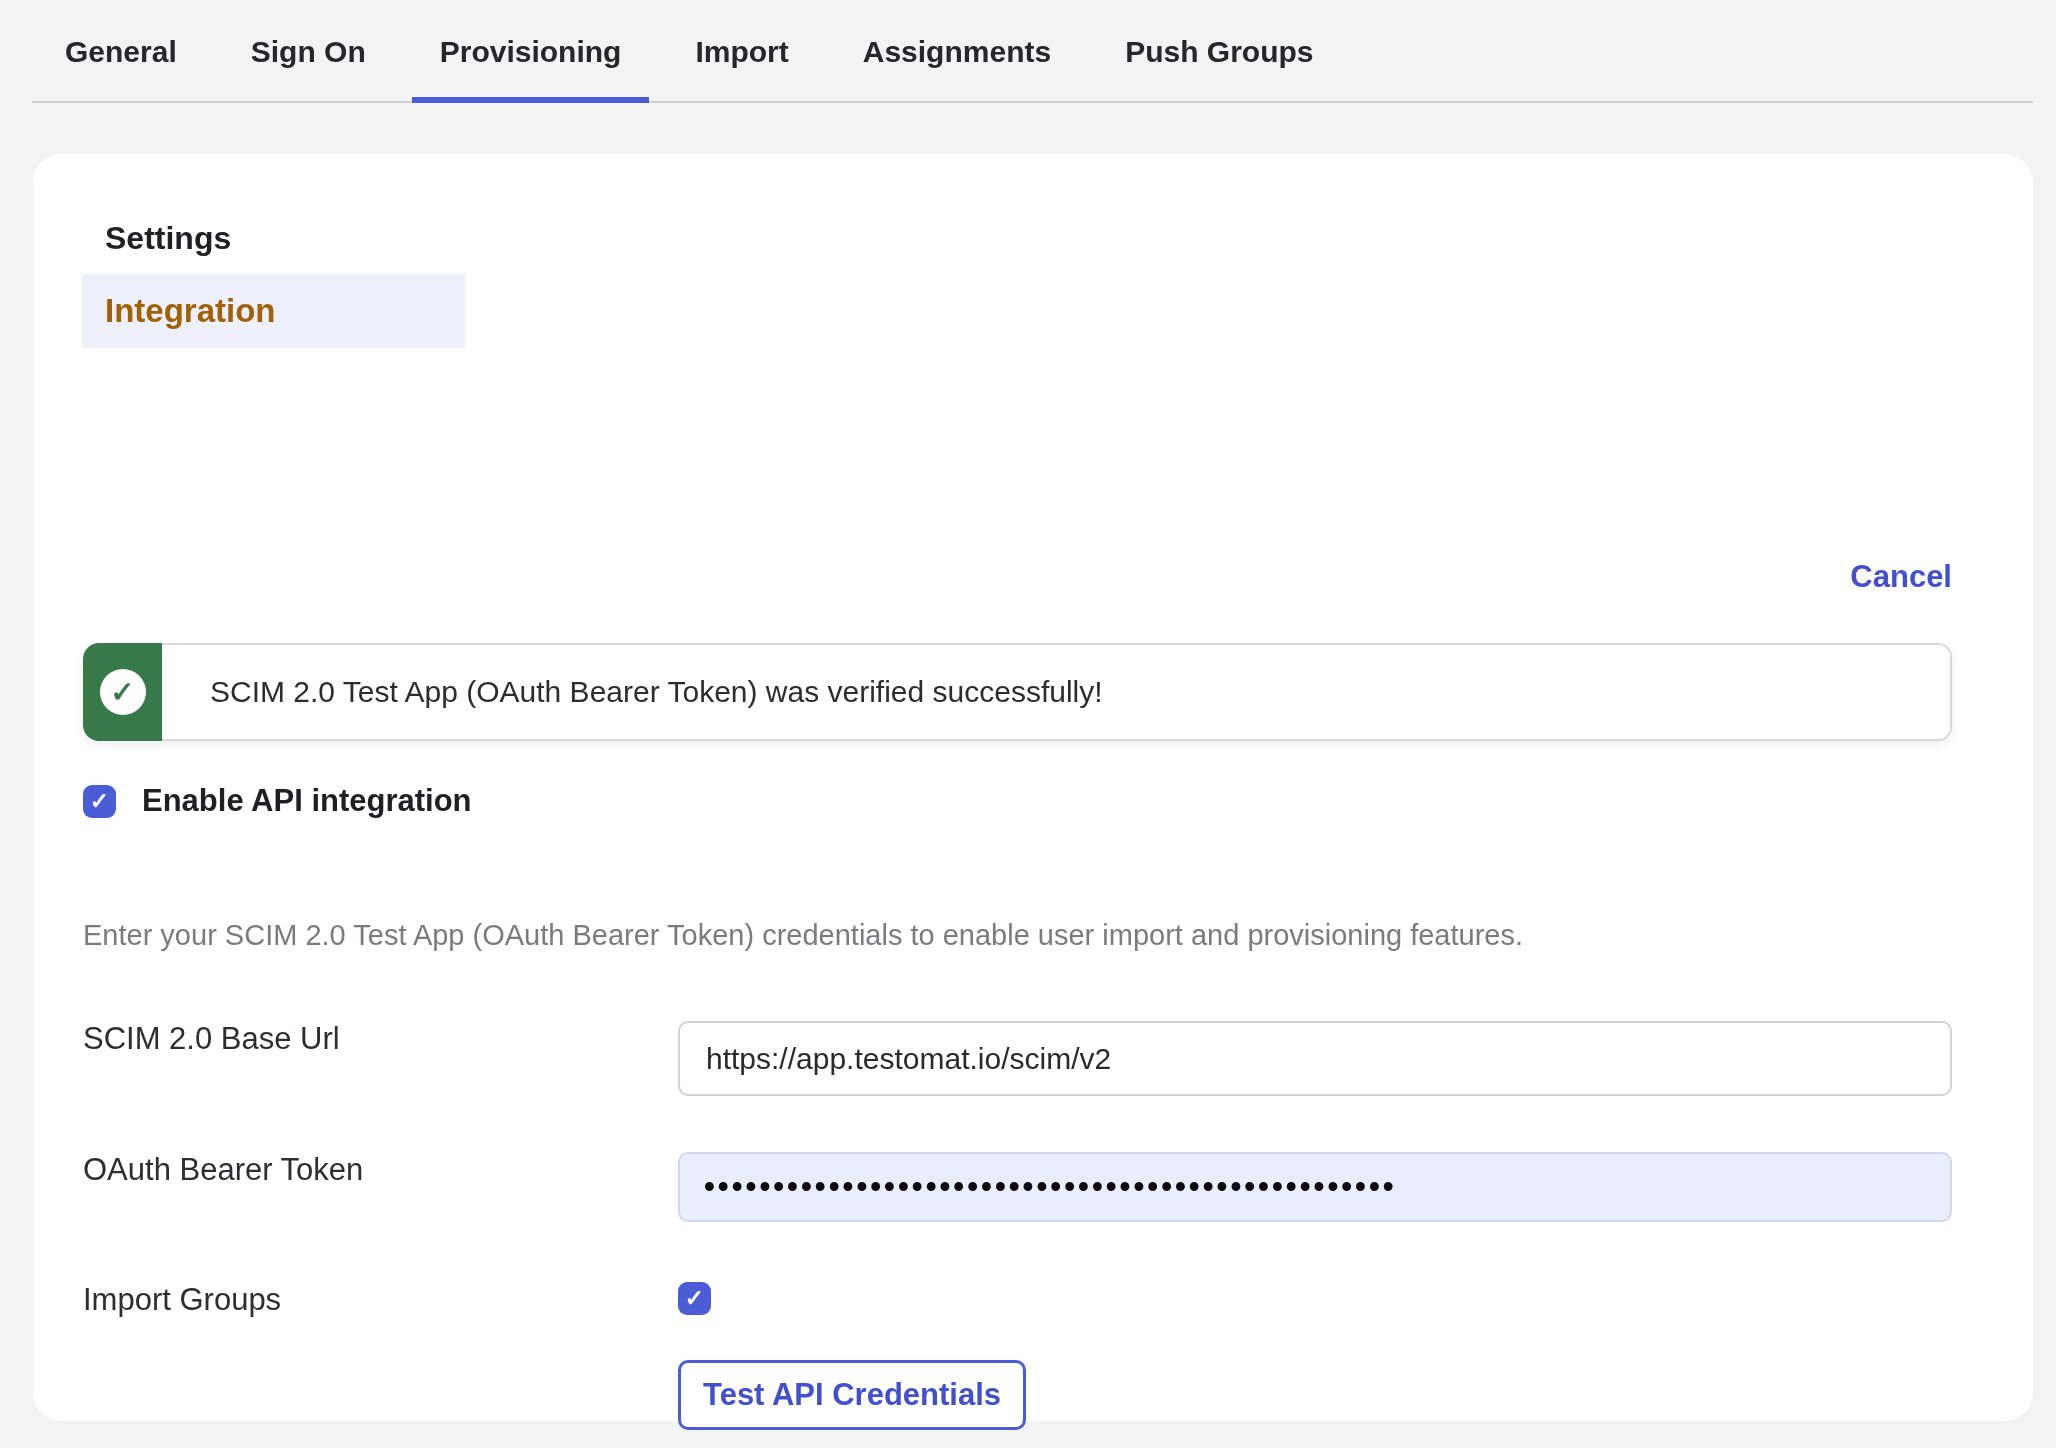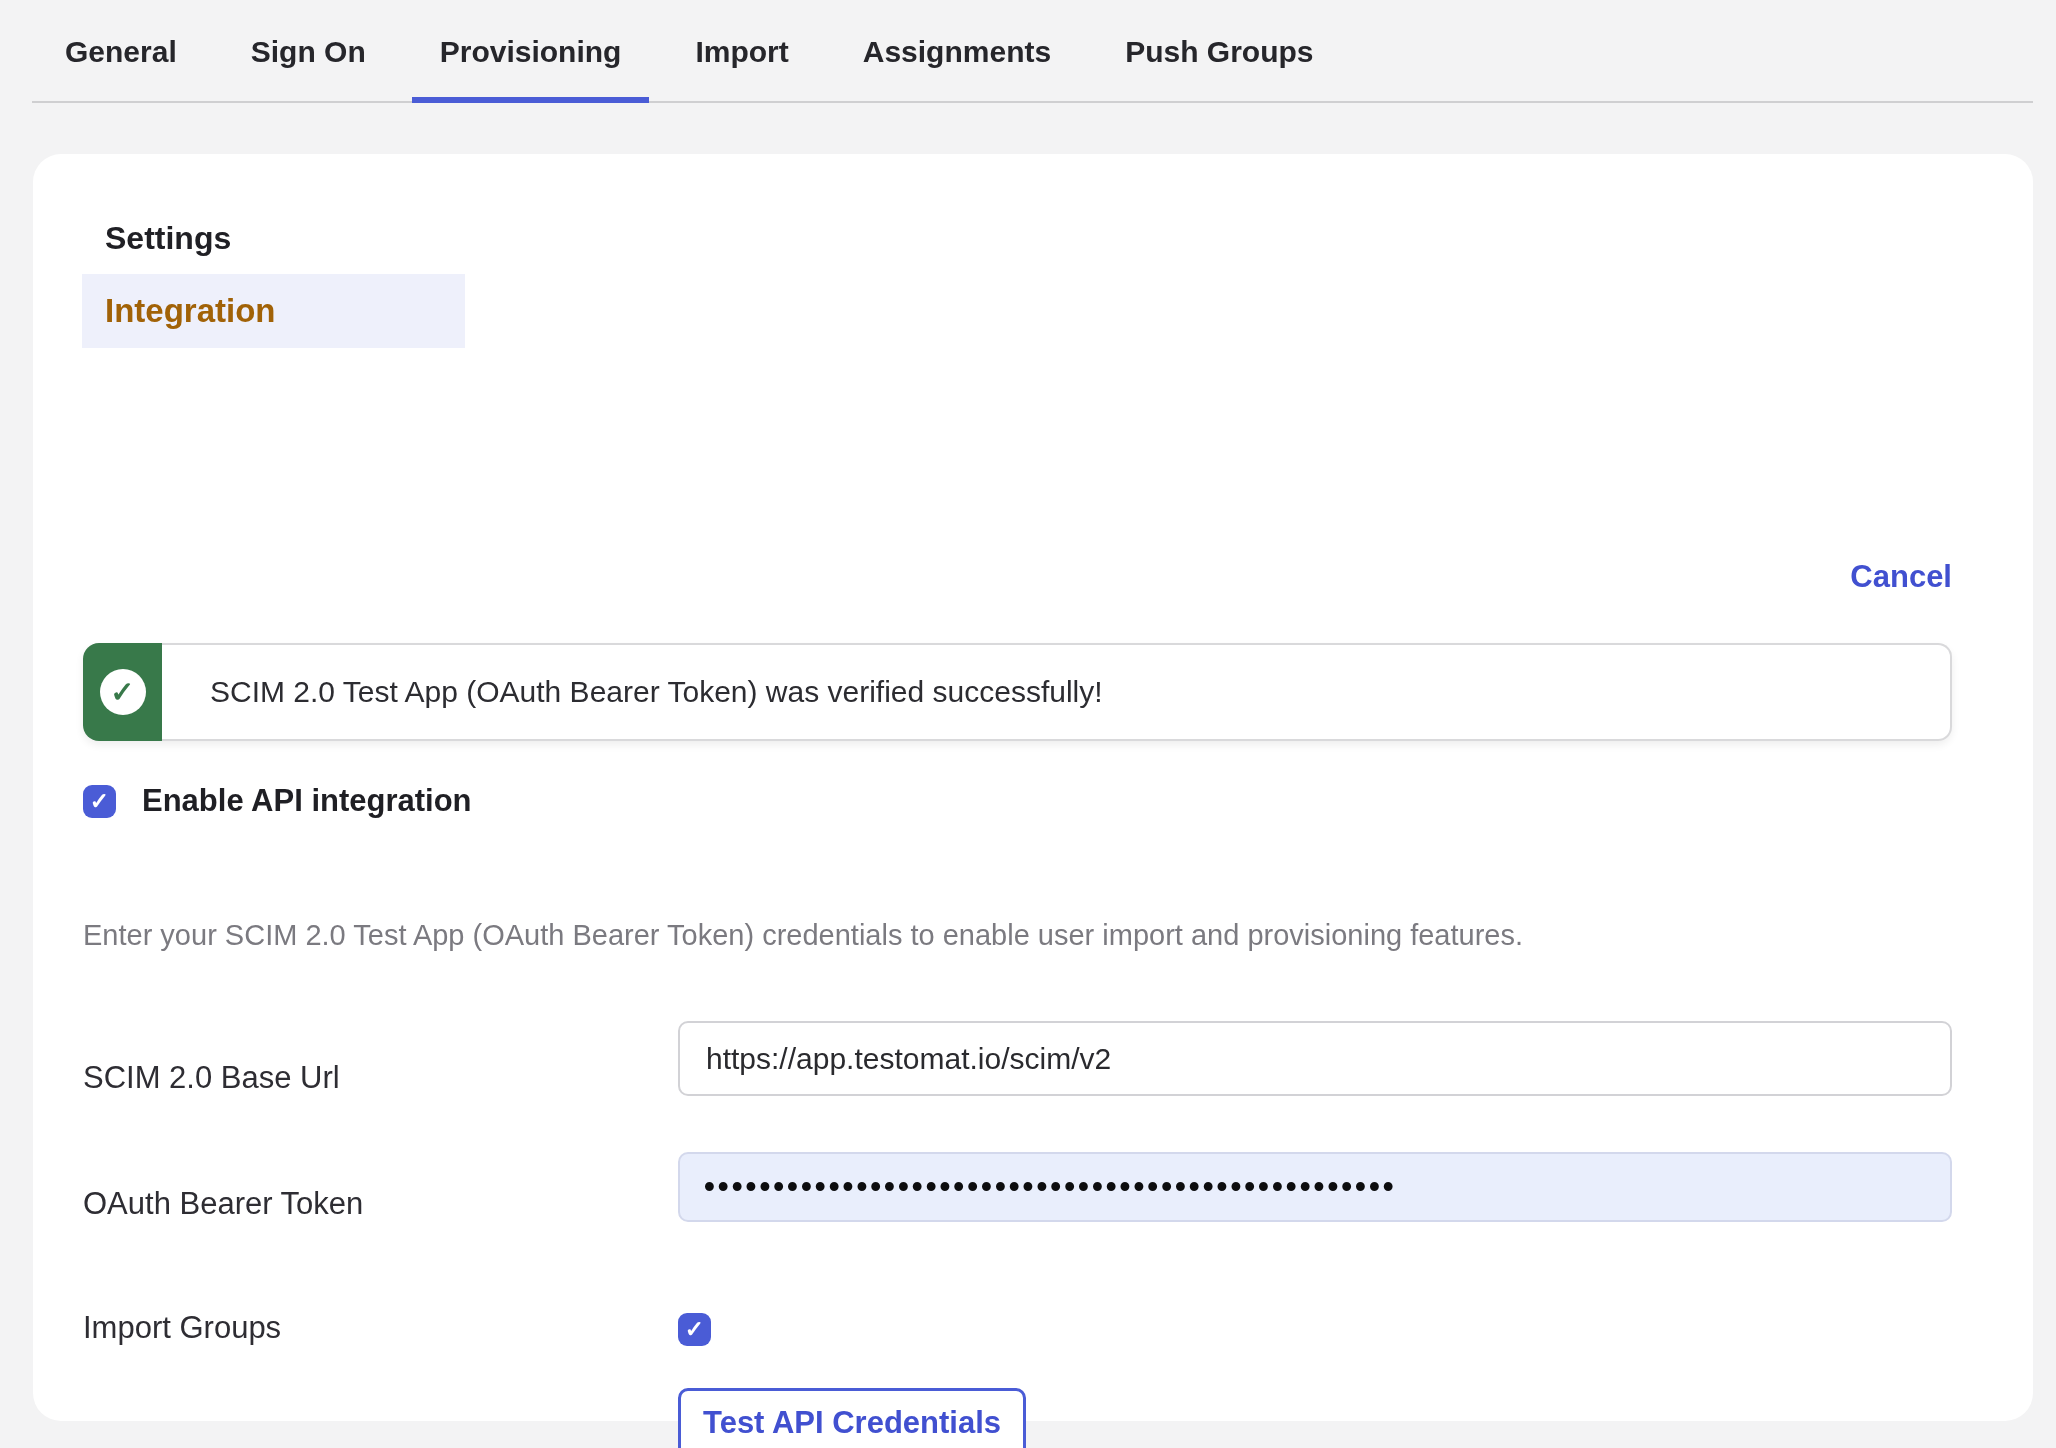--- a/index.html
+++ b/index.html
@@ -179,31 +179,31 @@
   .description{
     margin-top:92px;
     width:1445px;
     font-size:29px;
     line-height:48px;
     color:#7B7A80;
   }
   
   .form-row{
     display:flex;
-    align-items:flex-end;
+    align-items:flex-start;
   }
   .form-label{
     width:595px;
     flex-shrink:0;
     font-size:31px;
     color:#2E2D33;
   }
   .row-base-url{margin-top:62px;}
   .row-token{margin-top:56px;}
-  .row-import{margin-top:88px;}
+  .row-import{margin-top:60px;}
   .text-input{
     flex:1;
     height:75px;
     border:2px solid #D2D2D6;
     border-radius:10px;
     padding:0 26px;
     font-family:"Liberation Sans", sans-serif;
     font-size:30px;
     color:#2A2A2E;
     background:#fff;

